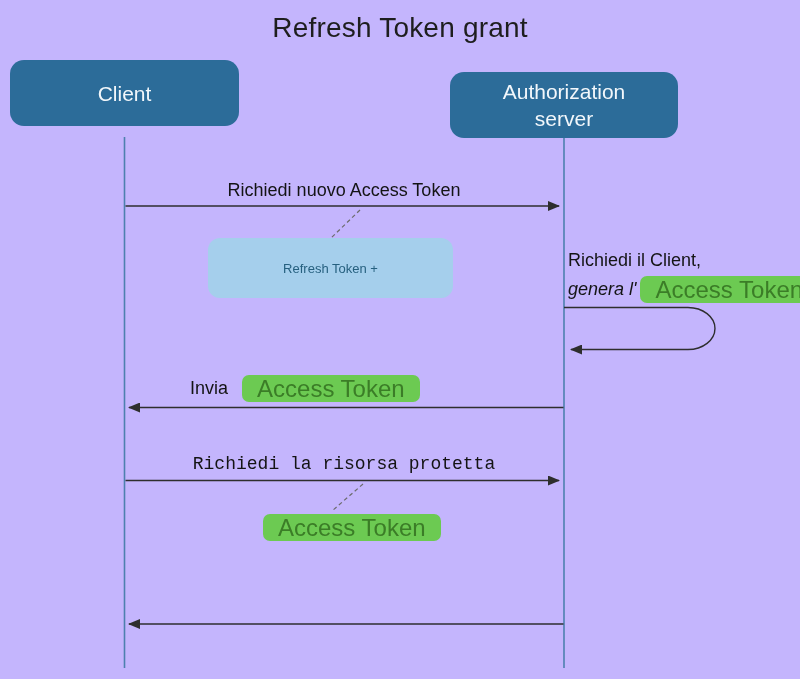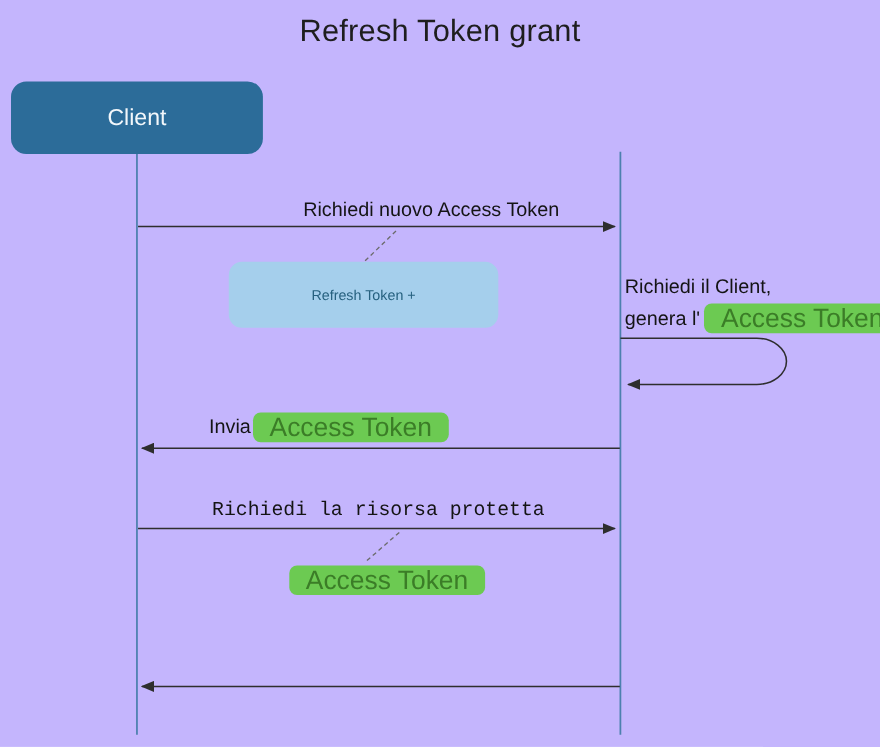--- a/index.html
+++ b/index.html
@@ -11,49 +11,49 @@
   .lines-layer{position:absolute;left:0;top:0;width:800px;height:679px;}
   .diagram-title{
     position:absolute;top:12px;left:0;width:800px;text-align:center;
     font-size:28px;color:var(--title-text);letter-spacing:0.2px;
   }
   .participant{
     position:absolute;display:flex;align-items:center;justify-content:center;
     background:var(--participant-fill);color:var(--participant-text);
     border-radius:14px;font-size:21px;text-align:center;line-height:27px;
   }
-  .participant.client{left:10px;top:74px;width:229px;height:66px;text-align:right;}
+  .participant.client{left:10px;top:60px;width:229px;height:66px;text-align:right;}
   .participant.auth{left:450px;top:72px;width:228px;height:66px;}
   .msg-label{
     position:absolute;left:124px;width:440px;text-align:center;
     font-size:18px;color:var(--message-text);height:24px;line-height:24px;
   }
-  .msg-label.m1{top:178px;margin-left:48px;}
+  .msg-label.m1{top:178px;}
   .msg-label.m5{top:452px;font-family:Liberation Mono, monospace;}
   .msg-label.m6{top:596px;}
   .note-box{
     position:absolute;left:208px;top:238px;width:245px;height:60px;
     background:var(--note-fill);color:var(--note-text);border-radius:12px;
     display:flex;flex-direction:column;align-items:center;justify-content:center;
     font-size:13px;line-height:27px;text-align:center;gap:36px;
   }
   .badge{
     display:inline-block;background:var(--badge-fill);color:var(--badge-text);
     border-radius:7px;font-size:24px;line-height:21px;padding:3px 15px;
     white-space:nowrap;
   }
   .auth-annotation{position:absolute;left:568px;top:247px;font-size:18px;color:var(--message-text);}
   .auth-annotation .line1{height:26px;line-height:26px;}
   .auth-annotation .line2{display:flex;align-items:center;margin-top:3px;}
-  .auth-annotation .line2 .prefix{margin-right:4px;line-height:27px;}
+  .auth-annotation .line2 .prefix{margin-right:4px;line-height:27px;font-style:italic;}
   .invia-row{
     position:absolute;left:190px;top:373px;display:flex;align-items:center;
     font-size:18px;color:var(--message-text);
   }
-  .invia-row .prefix{margin-right:2px;line-height:30px;}
+  .invia-row .prefix{margin-right:14px;line-height:30px;}
   .badge-floating{position:absolute;left:263px;top:514px;}
 </style>
 </head>
 <body>
 
 <div class="stage">
 
   <svg class="lines-layer" width="800" height="679" viewBox="0 0 800 679" xmlns="http://www.w3.org/2000/svg">
     <defs>
       <marker id="ah" markerWidth="12" markerHeight="10" refX="11" refY="5" orient="auto-start-reverse" markerUnits="userSpaceOnUse">
@@ -74,20 +74,26 @@
     <line x1="360" y1="210" x2="331" y2="238" stroke="var(--dashed-line)" stroke-width="1.2" stroke-dasharray="4 3"></line>
     <line x1="363" y1="484" x2="332" y2="511" stroke="var(--dashed-line)" stroke-width="1.2" stroke-dasharray="4 3"></line>
   </svg>
 
   <div class="diagram-title">Refresh Token grant</div>
 
   <div class="participant client">
     <span>Client</span>
   </div>
 
+  <div class="participant auth">
+    <span>
+      <span>Authorization</span><br>
+      <span>server</span>
+    </span>
+  </div>
 
   <div class="msg-label m1">Richiedi nuovo Access Token</div>
 
   <div class="note-box">
     <span>Refresh Token +</span>
   </div>
 
   <div class="auth-annotation">
     <div class="line1">Richiedi il Client,</div>
     <div class="line2">

